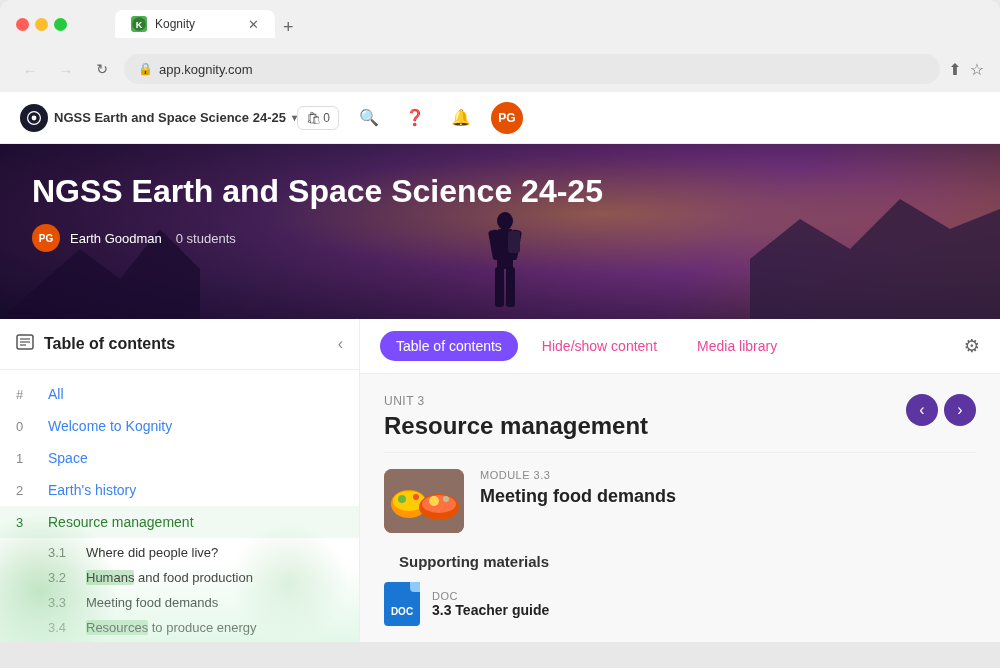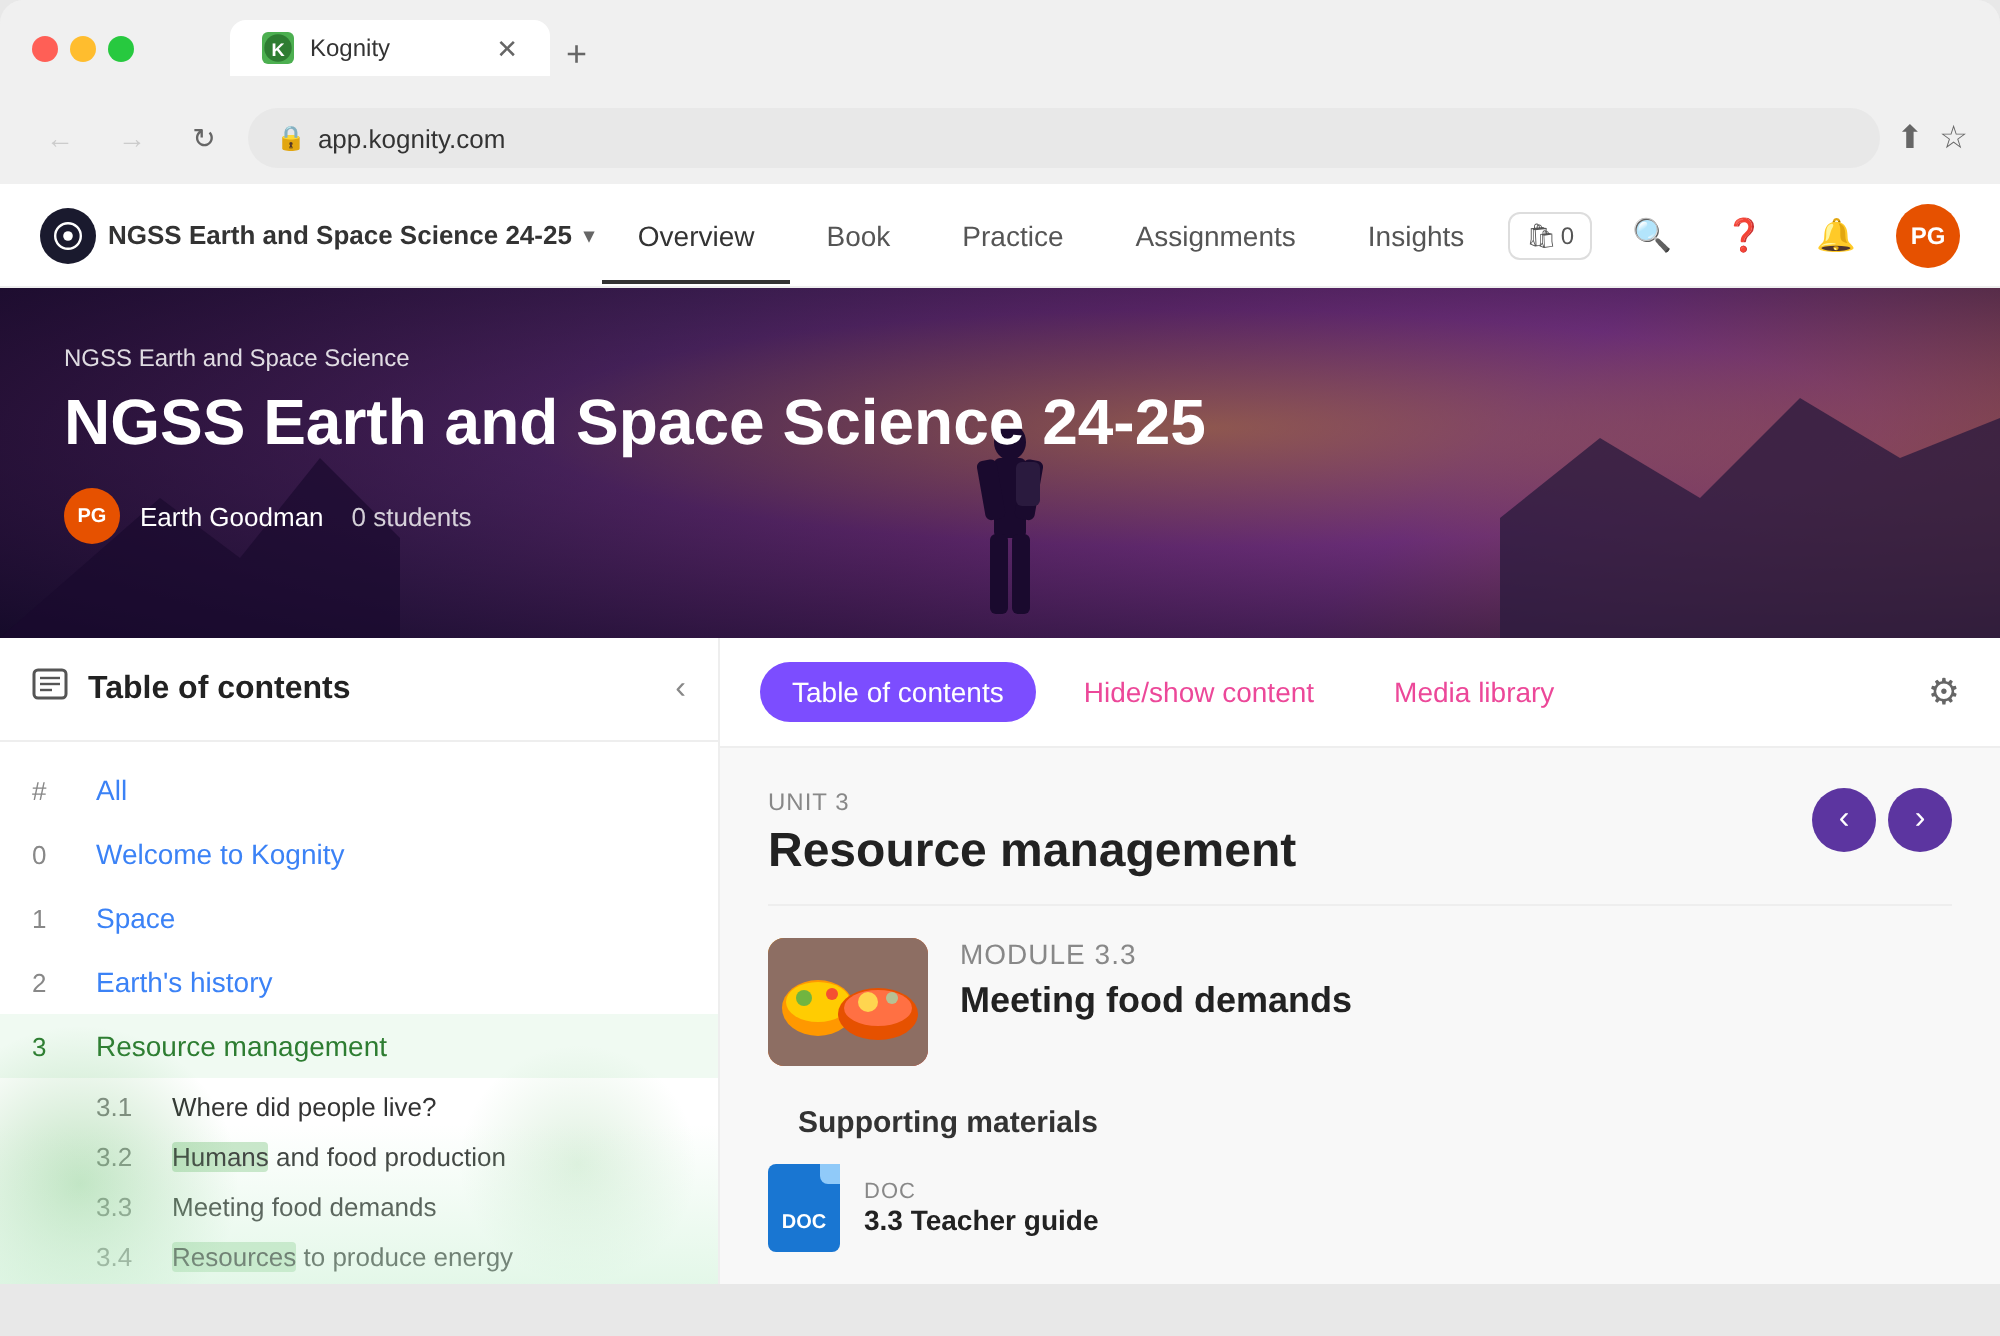--- a/index.html
+++ b/index.html
@@ -88,21 +88,21 @@
     .unit-label { font-size: 12px; text-transform: uppercase; letter-spacing: 0.5px; color: #888; margin-bottom: 4px; }
     .unit-title { font-size: 24px; font-weight: 700; color: #222; }
     .unit-nav { display: flex; gap: 6px; }
     .unit-header { display: flex; justify-content: space-between; align-items: flex-start; }
     .unit-nav-btn { width: 32px; height: 32px; border-radius: 50%; background: #5c35a0; border: none; color: white; font-size: 16px; cursor: pointer; display: flex; align-items: center; justify-content: center; }
     .divider { height: 1px; background: #eee; margin: 0 24px; }
     .module-section { padding: 16px 24px; }
     .module-card { display: flex; gap: 16px; align-items: flex-start; }
     .module-thumb { width: 80px; height: 64px; border-radius: 8px; background: linear-gradient(135deg, #ff9800, #f44336); overflow: hidden; flex-shrink: 0; position: relative; }
     .module-info { flex: 1; }
-    .module-label { font-size: 14px; color: #888; text-transform: uppercase; letter-spacing: 0.5px; margin-bottom: 4px; }
+    .module-label { font-size: 11px; color: #888; text-transform: uppercase; letter-spacing: 0.5px; margin-bottom: 4px; }
     .module-title { font-size: 18px; font-weight: 700; color: #222; line-height: 1.3; }
     .supporting-section { padding: 4px 24px 16px; }
     .supporting-title { font-size: 15px; font-weight: 600; color: #333; margin-bottom: 12px; margin-left: 15px; }
     .doc-item { display: flex; align-items: center; gap: 12px; }
     .doc-icon { width: 36px; height: 44px; background: #1976d2; border-radius: 4px; display: flex; align-items: center; justify-content: center; flex-direction: column; flex-shrink: 0; position: relative; }
     .doc-icon::after { content: ''; position: absolute; top: 0; right: 0; width: 10px; height: 10px; background: #90caf9; border-bottom-left-radius: 4px; }
     .doc-label { font-size: 10px; color: white; font-weight: 700; margin-top: 14px; }
     .doc-info { }
     .doc-type { font-size: 11px; color: #888; text-transform: uppercase; letter-spacing: 0.5px; }
     .doc-name { font-size: 14px; font-weight: 600; color: #222; }
@@ -152,27 +152,20 @@
     <div class="course-selector">
       <div class="course-selector-icon">
         <svg viewBox="0 0 20 20" fill="white" width="16" height="16">
             <circle cx="10" cy="10" r="8" fill="none" stroke="white" stroke-width="1.5"></circle>
             <circle cx="10" cy="10" r="3" fill="white"></circle>
           </svg>
       </div>
       <span>NGSS Earth and Space Science 24-25</span>
       <span class="chevron-down">▾</span>
     </div>
-    <nav class="nav-links">
-      <a class="nav-link active">Overview</a>
-      <a class="nav-link">Book</a>
-      <a class="nav-link">Practice</a>
-      <a class="nav-link">Assignments</a>
-      <a class="nav-link">Insights</a>
-    </nav>
     <div class="nav-actions">
       <div class="cart-btn">
         <span>🛍</span>
         <span>0</span>
       </div>
       <div class="icon-btn">🔍</div>
       <div class="icon-btn">❓</div>
       <div class="icon-btn">🔔</div>
       <div class="avatar-btn">PG</div>
     </div>
@@ -192,21 +185,20 @@
       <rect x="28" y="22" width="12" height="22" rx="3" fill="#2a1a3e"></rect>
     </svg>
 
     <svg style="position:absolute;bottom:0;left:0;z-index:1;" width="200" height="100" viewBox="0 0 200 100">
       <polygon points="0,100 80,30 120,60 160,10 200,50 200,100" fill="#1a0a2e" opacity="0.7"></polygon>
     </svg>
     <svg style="position:absolute;bottom:0;right:0;z-index:1;" width="250" height="120" viewBox="0 0 250 120">
       <polygon points="0,60 50,20 100,50 150,0 200,30 250,10 250,120 0,120" fill="#2d1b3e" opacity="0.8"></polygon>
     </svg>
     <div class="hero-content">
-      <div class="hero-subtitle">NGSS Earth and Space Science</div>
       <div class="hero-title">NGSS Earth and Space Science 24-25</div>
       <div class="hero-author">
         <div class="hero-avatar">PG</div>
         <span class="hero-author-name">Earth Goodman</span>
         <span class="hero-students">0 students</span>
       </div>
     </div>
   </div>
 
   <div class="main-content">

